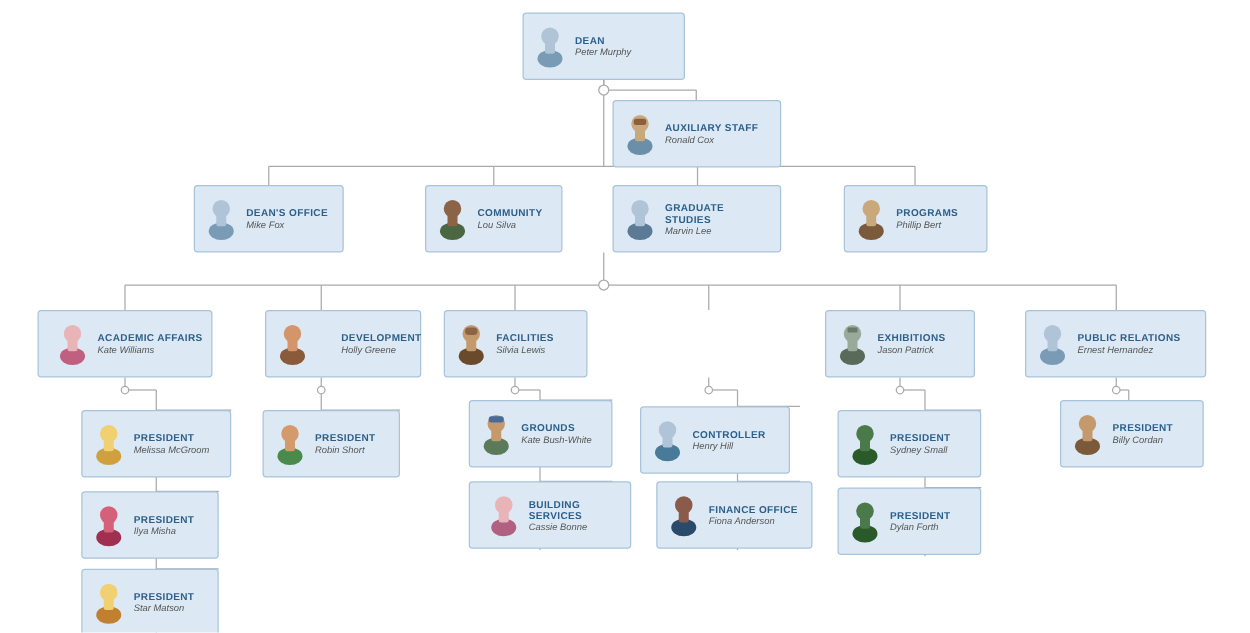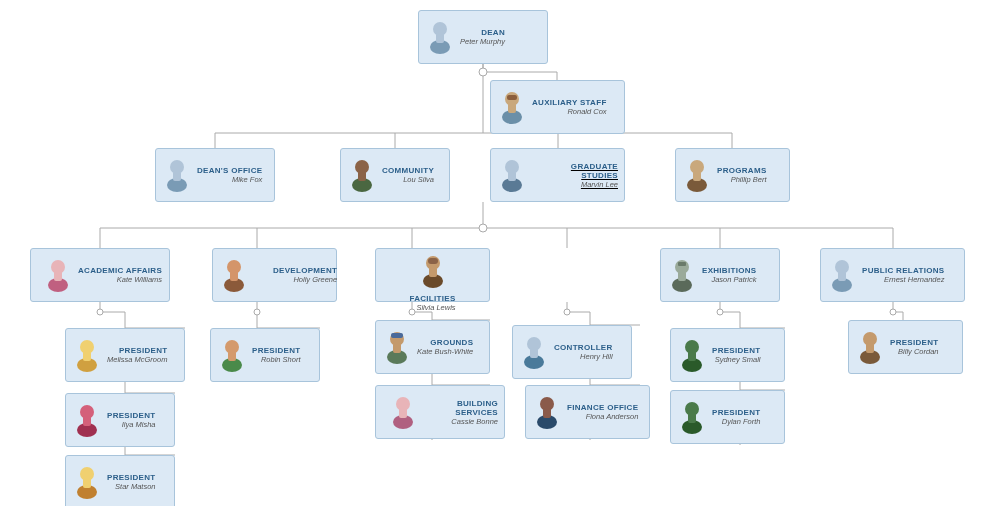--- a/index.html
+++ b/index.html
@@ -8,21 +8,20 @@
       font-family: Arial, sans-serif;
       width: 1000px;
       height: 506px;
       overflow: hidden;
       position: relative;
     }
     .org-chart {
       width: 1000px;
       height: 506px;
       position: relative;
-      text-align: right;
     }
     svg.lines {
       position: absolute;
       top: 0; left: 0;
       width: 1000px;
       height: 506px;
       pointer-events: none;
     }
     .node {
       position: absolute;
@@ -185,21 +184,21 @@
           <ellipse cx="15" cy="28" rx="10" ry="7" fill="#4a6741"></ellipse>
           <rect x="11" y="14" width="8" height="10" rx="2" fill="#8b6347"></rect>
         </svg>
     </div>
     <div class="node-text">
       <span class="node-title">COMMUNITY</span>
       <span class="node-name">Lou Silva</span>
     </div>
   </div>
 
-  <div class="node" style="left:490px;top:148px;width:135px;height:54px;text-decoration:underline;">
+  <div class="node" style="left:490px;top:148px;width:135px;height:54px;">
     <div class="avatar">
       <svg viewBox="0 0 30 36">
           <circle cx="15" cy="10" r="7" fill="#b0c4d8"></circle>
           <ellipse cx="15" cy="28" rx="10" ry="7" fill="#5a7a95"></ellipse>
           <rect x="11" y="14" width="8" height="10" rx="2" fill="#b0c4d8"></rect>
         </svg>
     </div>
     <div class="node-text">
       <span class="node-title">GRADUATE STUDIES</span>
       <span class="node-name">Marvin Lee</span>
@@ -241,21 +240,21 @@
           <ellipse cx="15" cy="28" rx="10" ry="7" fill="#8b5a3a"></ellipse>
           <rect x="11" y="14" width="8" height="10" rx="2" fill="#d4956a"></rect>
         </svg>
     </div>
     <div class="node-text">
       <span class="node-title">DEVELOPMENT</span>
       <span class="node-name">Holly Greene</span>
     </div>
   </div>
 
-  <div class="node" style="left:375px;top:248px;width:115px;height:54px;flex-direction:column;">
+  <div class="node" style="left:355px;top:248px;width:115px;height:54px;">
     <div class="avatar">
       <svg viewBox="0 0 30 36">
           <circle cx="15" cy="10" r="7" fill="#c49a6c"></circle>
           <ellipse cx="15" cy="28" rx="10" ry="7" fill="#6a4a2a"></ellipse>
           <rect x="10" y="5" width="10" height="6" rx="3" fill="#8b6347"></rect>
           <rect x="11" y="14" width="8" height="10" rx="2" fill="#c49a6c"></rect>
         </svg>
     </div>
     <div class="node-text">
       <span class="node-title">FACILITIES</span>

